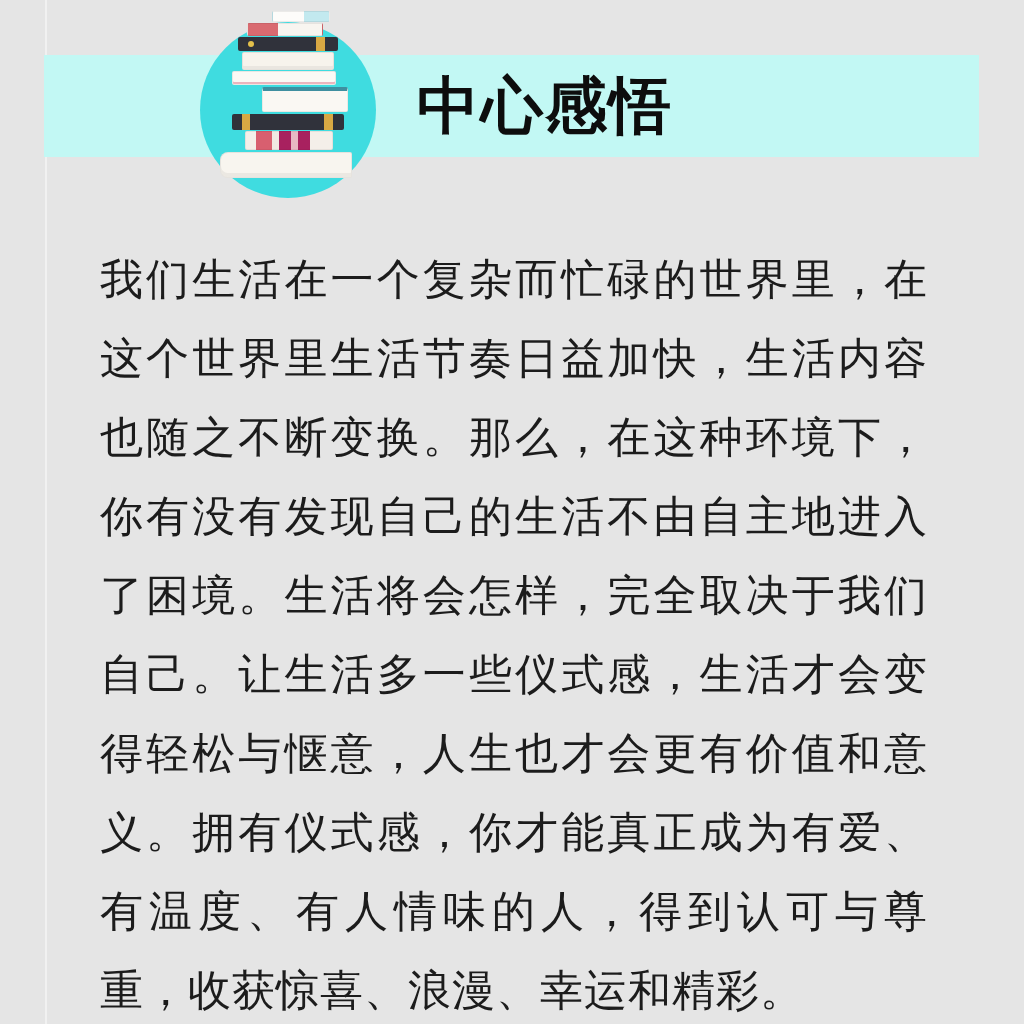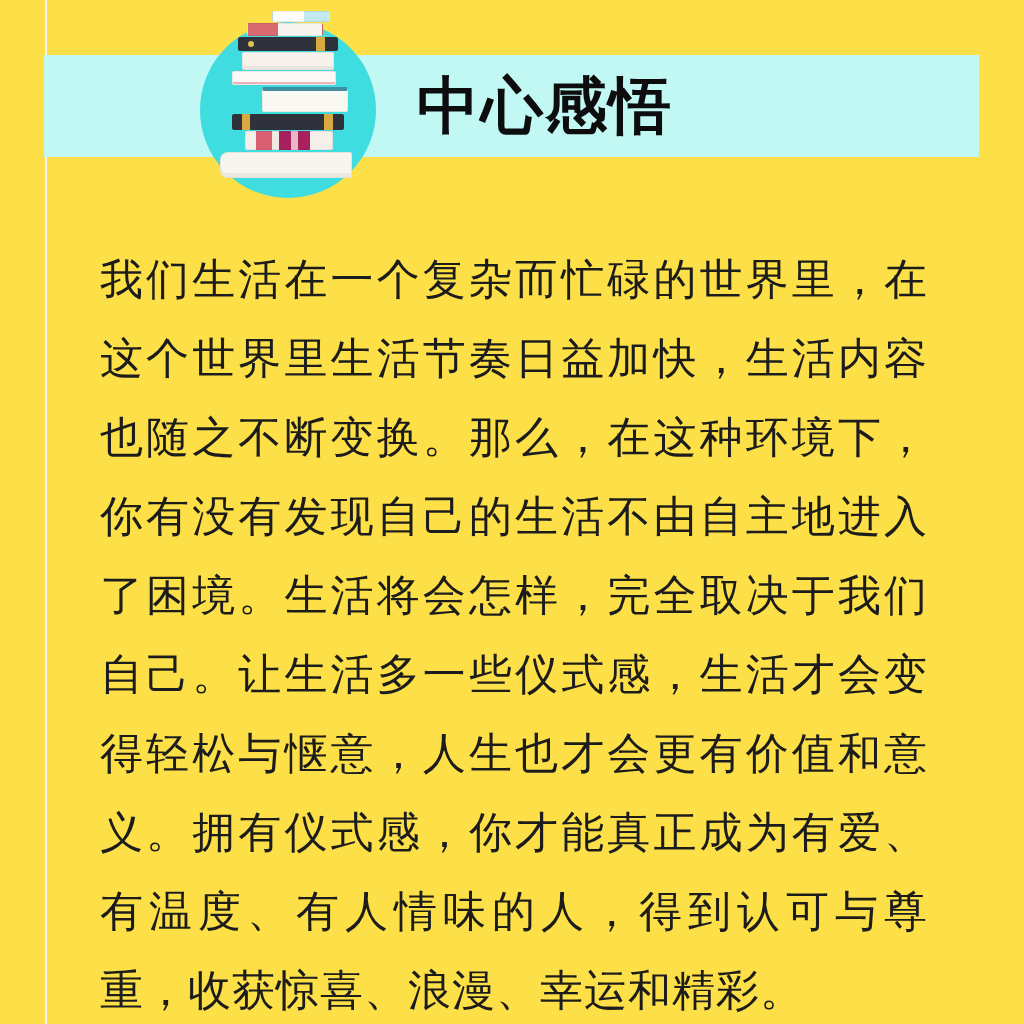--- a/index.html
+++ b/index.html
@@ -1,19 +1,19 @@
 <!DOCTYPE html>
 <html><head>
 <meta charset="utf-8">
 <style>
   html,body{margin:0;padding:0;background:#ffffff;}
   .screen{
     position:relative;
     width:1024px;height:1024px;
-    background:#fde047;
+    background:#e5e5e5;
     overflow:hidden;
     font-family:"Liberation Serif","DejaVu Serif",serif;
   }
   
   .edge-line{
     position:absolute;left:45px;top:0;width:2px;height:1024px;
     background:#f1f1f1;
   }
   
   .banner{

